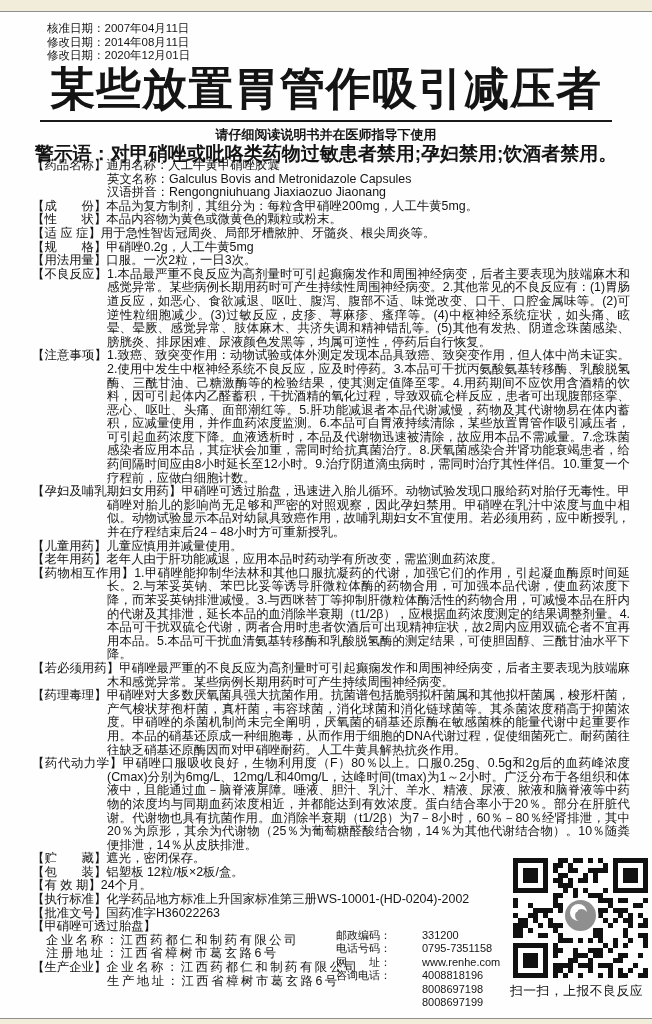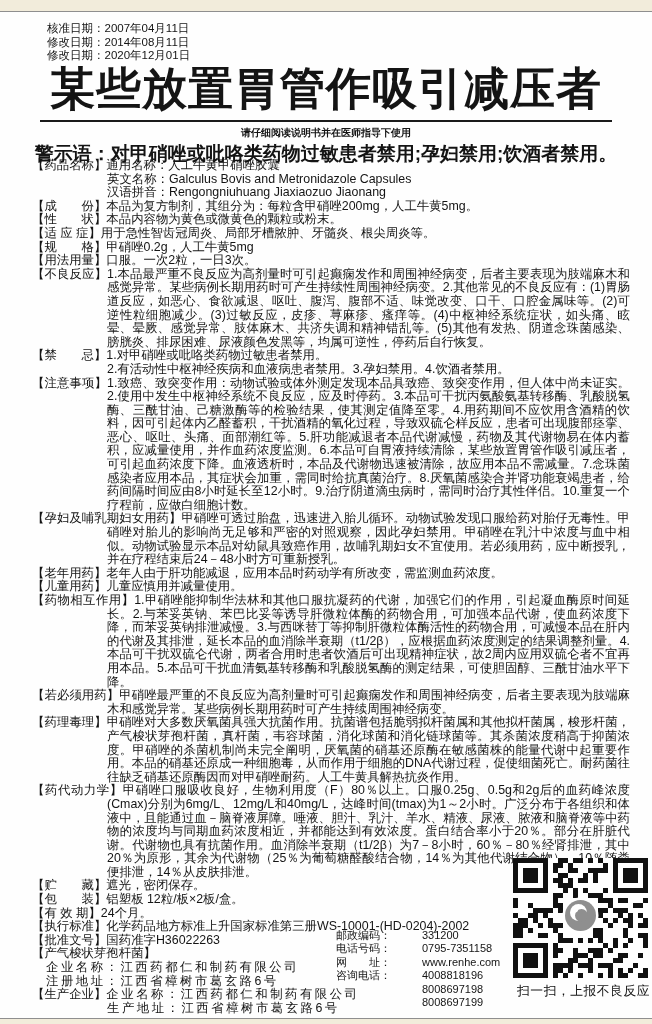--- a/index.html
+++ b/index.html
@@ -5,34 +5,34 @@
   html,body{margin:0;padding:0;background:#e9e5d9;}
   .page{position:relative;width:652px;height:1024px;background:#fefefe;
         font-family:"Liberation Sans",sans-serif;color:#141414;overflow:hidden;}
   .edge-top{position:absolute;left:0;right:0;top:0;height:11px;background:#f2ecdb;border-bottom:1px solid #8f8f8f;}
   .edge-bottom{position:absolute;left:0;right:0;bottom:0;height:5px;background:#f2ecdb;border-top:1px solid #8f8f8f;}
 
   .dates{position:absolute;left:47px;top:22px;font-size:11.5px;line-height:13.5px;white-space:pre-line;}
   .doc-title{position:absolute;left:0;right:0;top:64px;text-align:center;
              font-size:45px;line-height:50px;font-weight:bold;letter-spacing:1px;}
   .title-rule{position:absolute;left:40px;right:40px;top:120px;border-top:2px solid #1a1a1a;}
-  .notice{position:absolute;left:0;right:0;top:126px;text-align:center;font-size:10px;font-weight:bold;}
+  .notice{position:absolute;left:0;right:0;top:126px;text-align:center;font-size:13px;font-weight:bold;}
   .warning{position:absolute;left:0;right:0;top:141px;text-align:center;font-size:19px;font-weight:bold;}
 
   .sections{position:absolute;left:32px;right:22px;top:159px;
             font-size:12.4px;line-height:13.6px;text-align:justify;}
   .section{padding-left:75px;text-indent:-75px;}
   .section .content{white-space:pre-line;}
   .section--holder{padding-left:14px;text-indent:-14px;}
   .content--wide{letter-spacing:2.5px;}
 
   .contact{position:absolute;left:336px;top:929px;font-size:11px;line-height:13.4px;white-space:nowrap;}
   .c-label{display:inline-block;width:86px;}
 
-  .qr-wrap{position:absolute;left:510px;top:858px;width:140px;text-align:right;}
+  .qr-wrap{position:absolute;left:510px;top:858px;width:140px;text-align:left;}
   .qr-svg{display:block;margin:0 auto;background:#fff;}
   .qr-caption{font-size:12.8px;margin-top:5px;white-space:nowrap;letter-spacing:0.5px;}
 </style>
 </head>
 <body>
 
 <div class="page">
   <div class="edge-top"></div>
 
   <div class="dates">核准日期：2007年04月11日
@@ -47,36 +47,34 @@
   <div class="sections">
     <div class="section"><span class="label">【药品名称】</span><span class="content">通用名称：人工牛黄甲硝唑胶囊
 英文名称：Galculus Bovis and Metronidazole Capsules
 汉语拼音：Rengongniuhuang Jiaxiaozuo Jiaonang</span></div>
     <div class="section"><span class="label">【成　　份】</span><span class="content">本品为复方制剂，其组分为：每粒含甲硝唑200mg，人工牛黄5mg。</span></div>
     <div class="section"><span class="label">【性　　状】</span><span class="content">本品内容物为黄色或微黄色的颗粒或粉末。</span></div>
     <div class="section"><span class="label">【适 应 症】</span><span class="content">用于急性智齿冠周炎、局部牙槽脓肿、牙髓炎、根尖周炎等。</span></div>
     <div class="section"><span class="label">【规　　格】</span><span class="content">甲硝唑0.2g，人工牛黄5mg</span></div>
     <div class="section"><span class="label">【用法用量】</span><span class="content">口服。一次2粒，一日3次。</span></div>
     <div class="section"><span class="label">【不良反应】</span><span class="content">1.本品最严重不良反应为高剂量时可引起癫痫发作和周围神经病变，后者主要表现为肢端麻木和感觉异常。某些病例长期用药时可产生持续性周围神经病变。2.其他常见的不良反应有：(1)胃肠道反应，如恶心、食欲减退、呕吐、腹泻、腹部不适、味觉改变、口干、口腔金属味等。(2)可逆性粒细胞减少。(3)过敏反应，皮疹、荨麻疹、瘙痒等。(4)中枢神经系统症状，如头痛、眩晕、晕厥、感觉异常、肢体麻木、共济失调和精神错乱等。(5)其他有发热、阴道念珠菌感染、膀胱炎、排尿困难、尿液颜色发黑等，均属可逆性，停药后自行恢复。</span></div>
-    <div class="section"><span class="label">【禁　　忌】</span><span class="content">1.对甲硝唑或吡咯类药物过敏患者禁用。
-2.有活动性中枢神经疾病和血液病患者禁用。3.孕妇禁用。4.饮酒者禁用。</span></div>
     <div class="section"><span class="label">【注意事项】</span><span class="content">1.致癌、致突变作用：动物试验或体外测定发现本品具致癌、致突变作用，但人体中尚未证实。2.使用中发生中枢神经系统不良反应，应及时停药。3.本品可干扰丙氨酸氨基转移酶、乳酸脱氢酶、三酰甘油、己糖激酶等的检验结果，使其测定值降至零。4.用药期间不应饮用含酒精的饮料，因可引起体内乙醛蓄积，干扰酒精的氧化过程，导致双硫仑样反应，患者可出现腹部痉挛、恶心、呕吐、头痛、面部潮红等。5.肝功能减退者本品代谢减慢，药物及其代谢物易在体内蓄积，应减量使用，并作血药浓度监测。6.本品可自胃液持续清除，某些放置胃管作吸引减压者，可引起血药浓度下降。血液透析时，本品及代谢物迅速被清除，故应用本品不需减量。7.念珠菌感染者应用本品，其症状会加重，需同时给抗真菌治疗。8.厌氧菌感染合并肾功能衰竭患者，给药间隔时间应由8小时延长至12小时。9.治疗阴道滴虫病时，需同时治疗其性伴侣。10.重复一个疗程前，应做白细胞计数。</span></div>
     <div class="section"><span class="label">【孕妇及哺乳期妇女用药】</span><span class="content">甲硝唑可透过胎盘，迅速进入胎儿循环。动物试验发现口服给药对胎仔无毒性。甲硝唑对胎儿的影响尚无足够和严密的对照观察，因此孕妇禁用。甲硝唑在乳汁中浓度与血中相似。动物试验显示本品对幼鼠具致癌作用，故哺乳期妇女不宜使用。若必须用药，应中断授乳，并在疗程结束后24－48小时方可重新授乳。</span></div>
+    <div class="section"><span class="label">【儿童用药】</span><span class="content">儿童应慎用并减量使用。</span></div>
     <div class="section"><span class="label">【老年用药】</span><span class="content">老年人由于肝功能减退，应用本品时药动学有所改变，需监测血药浓度。</span></div>
-    <div class="section"><span class="label">【儿童用药】</span><span class="content">儿童应慎用并减量使用。</span></div>
     <div class="section"><span class="label">【药物相互作用】</span><span class="content">1.甲硝唑能抑制华法林和其他口服抗凝药的代谢，加强它们的作用，引起凝血酶原时间延长。2.与苯妥英钠、苯巴比妥等诱导肝微粒体酶的药物合用，可加强本品代谢，使血药浓度下降，而苯妥英钠排泄减慢。3.与西咪替丁等抑制肝微粒体酶活性的药物合用，可减慢本品在肝内的代谢及其排泄，延长本品的血消除半衰期（t1/2β），应根据血药浓度测定的结果调整剂量。4.本品可干扰双硫仑代谢，两者合用时患者饮酒后可出现精神症状，故2周内应用双硫仑者不宜再用本品。5.本品可干扰血清氨基转移酶和乳酸脱氢酶的测定结果，可使胆固醇、三酰甘油水平下降。</span></div>
     <div class="section"><span class="label">【若必须用药】</span><span class="content">甲硝唑最严重的不良反应为高剂量时可引起癫痫发作和周围神经病变，后者主要表现为肢端麻木和感觉异常。某些病例长期用药时可产生持续周围神经病变。</span></div>
     <div class="section"><span class="label">【药理毒理】</span><span class="content">甲硝唑对大多数厌氧菌具强大抗菌作用。抗菌谱包括脆弱拟杆菌属和其他拟杆菌属，梭形杆菌，产气梭状芽孢杆菌，真杆菌，韦容球菌，消化球菌和消化链球菌等。其杀菌浓度稍高于抑菌浓度。甲硝唑的杀菌机制尚未完全阐明，厌氧菌的硝基还原酶在敏感菌株的能量代谢中起重要作用。本品的硝基还原成一种细胞毒，从而作用于细胞的DNA代谢过程，促使细菌死亡。耐药菌往往缺乏硝基还原酶因而对甲硝唑耐药。人工牛黄具解热抗炎作用。</span></div>
     <div class="section"><span class="label">【药代动力学】</span><span class="content">甲硝唑口服吸收良好，生物利用度（F）80％以上。口服0.25g、0.5g和2g后的血药峰浓度(Cmax)分别为6mg/L、12mg/L和40mg/L，达峰时间(tmax)为1～2小时。广泛分布于各组织和体液中，且能通过血－脑脊液屏障。唾液、胆汁、乳汁、羊水、精液、尿液、脓液和脑脊液等中药物的浓度均与同期血药浓度相近，并都能达到有效浓度。蛋白结合率小于20％。部分在肝脏代谢。代谢物也具有抗菌作用。血消除半衰期（t1/2β）为7－8小时，60％－80％经肾排泄，其中20％为原形，其余为代谢物（25％为葡萄糖醛酸结合物，14％为其他代谢结合物）。10％随粪便排泄，14％从皮肤排泄。</span></div>
     <div class="section"><span class="label">【贮　　藏】</span><span class="content">遮光，密闭保存。</span></div>
     <div class="section"><span class="label">【包　　装】</span><span class="content">铝塑板 12粒/板×2板/盒。</span></div>
     <div class="section"><span class="label">【有 效 期】</span><span class="content">24个月。</span></div>
     <div class="section"><span class="label">【执行标准】</span><span class="content">化学药品地方标准上升国家标准第三册WS-10001-(HD-0204)-2002</span></div>
     <div class="section"><span class="label">【批准文号】</span><span class="content">国药准字H36022263</span></div>
-    <div class="section section--holder"><span class="label">【产气梭状芽孢杆菌】</span><br><span class="content content--wide">企业名称：江西药都仁和制药有限公司
+    <div class="section section--holder"><span class="label">【甲硝唑可透过胎盘】</span><br><span class="content content--wide">企业名称：江西药都仁和制药有限公司
 注册地址：江西省樟树市葛玄路6号</span></div>
     <div class="section"><span class="label">【生产企业】</span><span class="content content--wide">企业名称：江西药都仁和制药有限公司
 生产地址：江西省樟树市葛玄路6号</span></div>
   </div>
 
   <div class="contact">
     <div class="c-row"><span class="c-label">邮政编码：</span><span class="c-value">331200</span></div>
     <div class="c-row"><span class="c-label">电话号码：</span><span class="c-value">0795-7351158</span></div>
     <div class="c-row"><span class="c-label">网　　址：</span><span class="c-value">www.renhe.com</span></div>
     <div class="c-row"><span class="c-label">咨询电话：</span><span class="c-value">4008818196</span></div>

